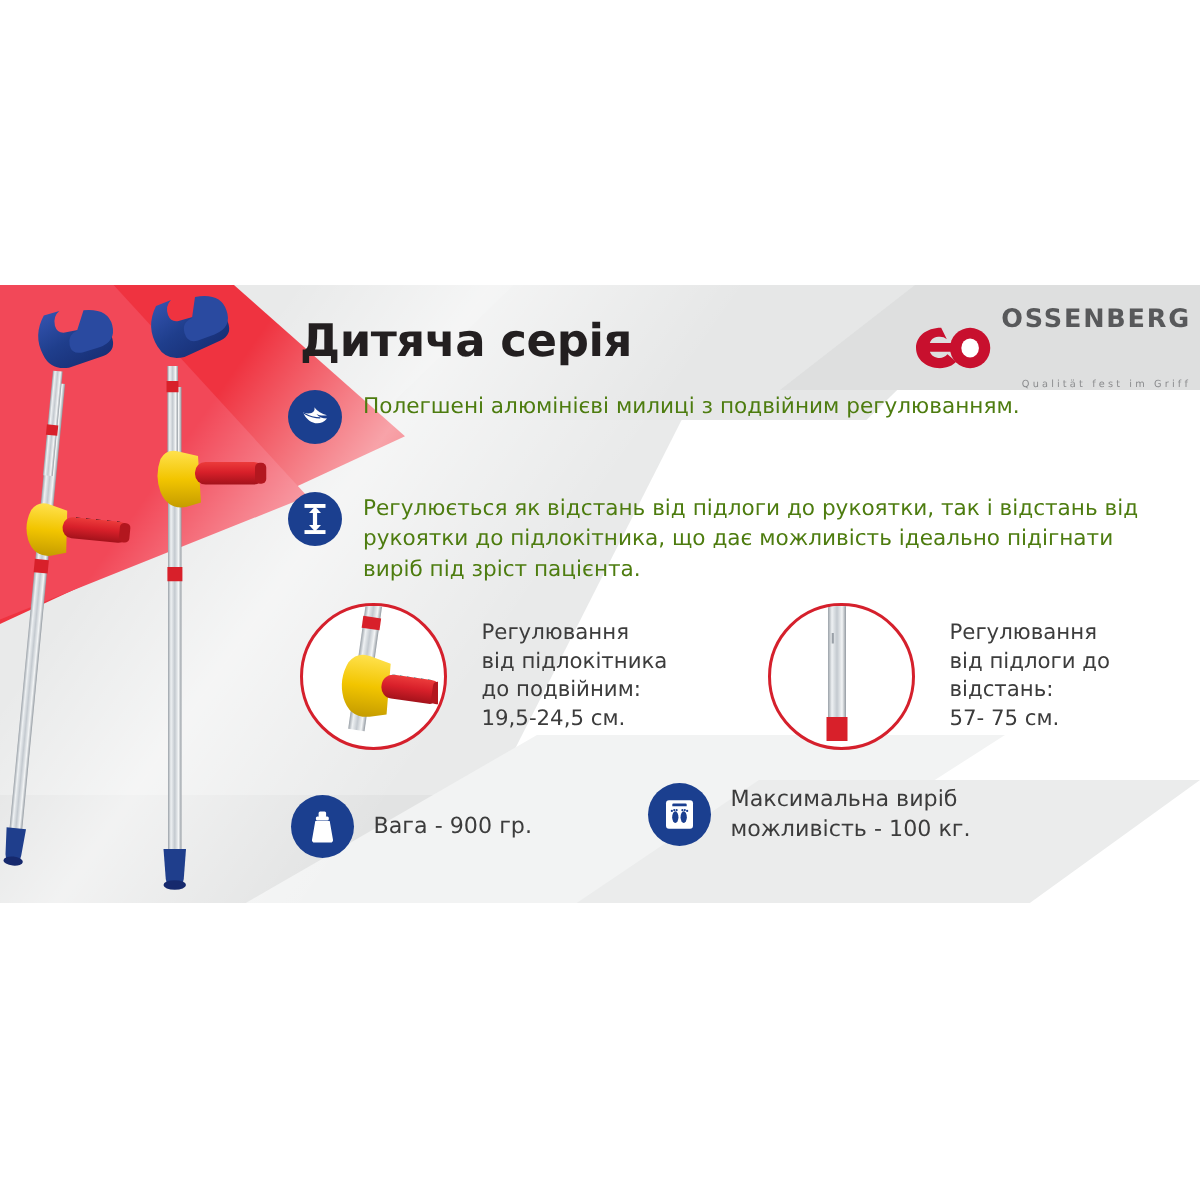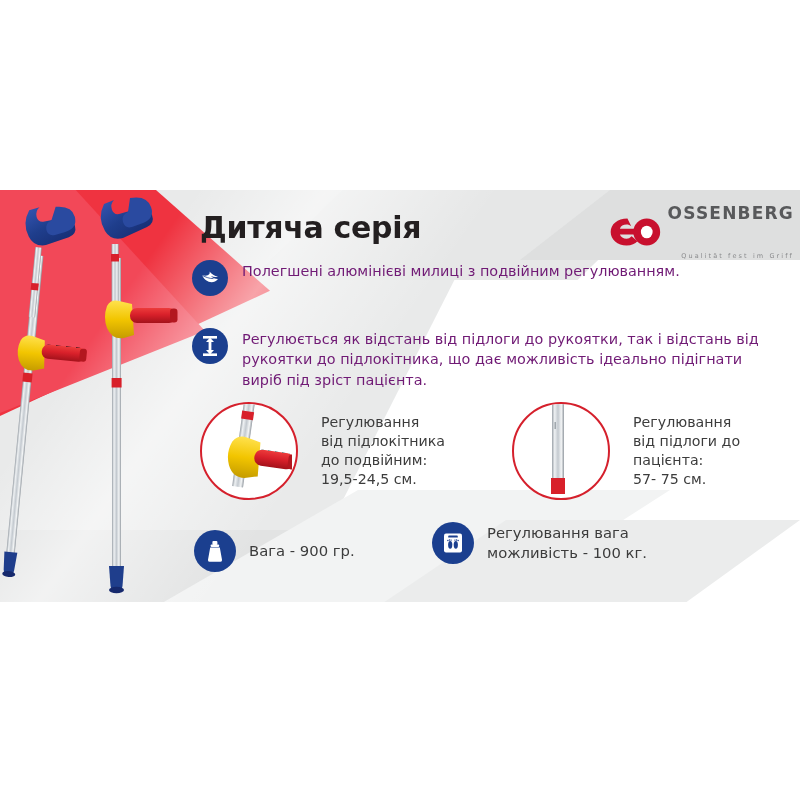--- a/index.html
+++ b/index.html
@@ -50,21 +50,21 @@
              font-family:"DejaVu Sans",sans-serif;}
   .logo-tag{font-size:6.5px;color:#8a8b8d;letter-spacing:2.1px;margin-top:3px;
             font-family:"DejaVu Sans",sans-serif;text-align:right;}
 
   .feature{position:absolute;display:flex;align-items:flex-start;gap:14px;}
   .f1{left:6px;top:70px;width:500px;}
   .f2{left:6px;top:138px;width:580px;}
 
   .ic{flex:0 0 auto;width:36px;height:36px;border-radius:50%;background:#1b3f8f;
       display:flex;align-items:center;justify-content:center;}
-  .ftxt{font-size:14.4px;line-height:1.42;color:#701a75;
+  .ftxt{font-size:14.4px;line-height:1.42;color:#4d7c0f;
         font-family:"DejaVu Sans",sans-serif;padding-top:1px;}
 
   
   .detail{position:absolute;display:flex;align-items:center;gap:23px;}
   .d1{left:14px;top:212px;}
   .d2{left:326px;top:212px;}
   .circ{flex:0 0 auto;width:94px;height:94px;border-radius:50%;border:2.6px solid #d5202c;
         position:relative;overflow:hidden;background:#fff;}
   .dtxt{font-size:14.2px;line-height:1.34;color:#3c3c3c;font-family:"DejaVu Sans",sans-serif;}
 
@@ -222,21 +222,21 @@
         <span class="circ">
           <svg width="90" height="90" viewBox="0 0 90 90">
             <rect x="38" y="-4" width="12" height="82" fill="url(#shaft)"></rect>
             <rect x="37" y="74" width="14" height="16" fill="#d8202a"></rect>
             <rect x="40.5" y="18" width="1.4" height="7" fill="#9aa1a8"></rect>
           </svg>
         </span>
         <span class="dtxt">
           <span>Регулювання</span><br>
           <span>від підлоги до</span><br>
-          <span>пацієнта:</span><br>
+          <span>відстань:</span><br>
           <span>57- 75 см.</span>
         </span>
       </div>
 
       <div class="stat s1">
         <span class="ic-lg">
           <svg width="22" height="24" viewBox="0 0 22 24">
             <rect x="8.4" y="2" width="5" height="4" rx="1" fill="#fff"></rect>
             <rect x="6.6" y="5.4" width="8.6" height="2.6" rx="1" fill="#fff"></rect>
             <path d="M6.2 8.4 h9.6 l2.2 12.4 a1.6 1.6 0 0 1 -1.6 1.9 H5.6 a1.6 1.6 0 0 1 -1.6 -1.9 Z" fill="#fff"></path>
@@ -254,20 +254,20 @@
             <ellipse cx="14.8" cy="13.8" rx="2.1" ry="3.9" fill="#1b3f8f"></ellipse>
             <circle cx="6.9" cy="9.6" r="0.75" fill="#1b3f8f"></circle>
             <circle cx="8.5" cy="9" r="0.75" fill="#1b3f8f"></circle>
             <circle cx="10.1" cy="9.1" r="0.7" fill="#1b3f8f"></circle>
             <circle cx="13.9" cy="9.1" r="0.7" fill="#1b3f8f"></circle>
             <circle cx="15.5" cy="9" r="0.75" fill="#1b3f8f"></circle>
             <circle cx="17.1" cy="9.6" r="0.75" fill="#1b3f8f"></circle>
           </svg>
         </span>
         <span class="stxt">
-          <span>Регулювання вага</span><br>
+          <span>Максимальна виріб</span><br>
           <span>можливість - 100 кг.</span>
         </span>
       </div>
 
     </div>
   </div>
 </div>
 
 </body></html>

